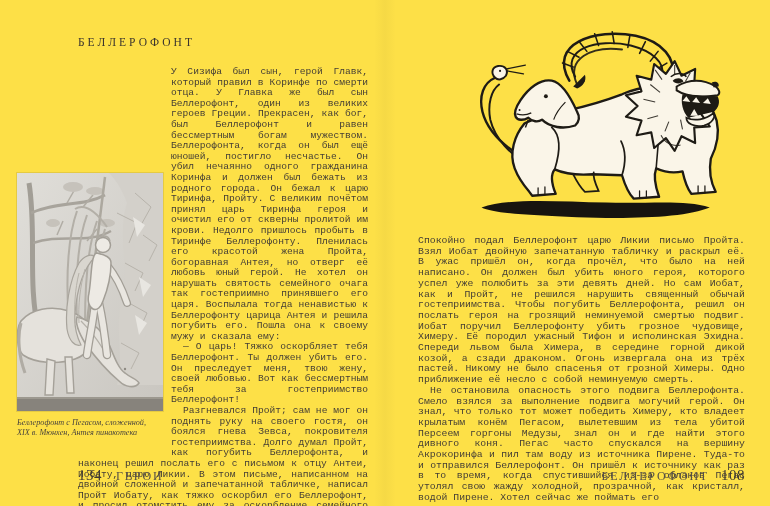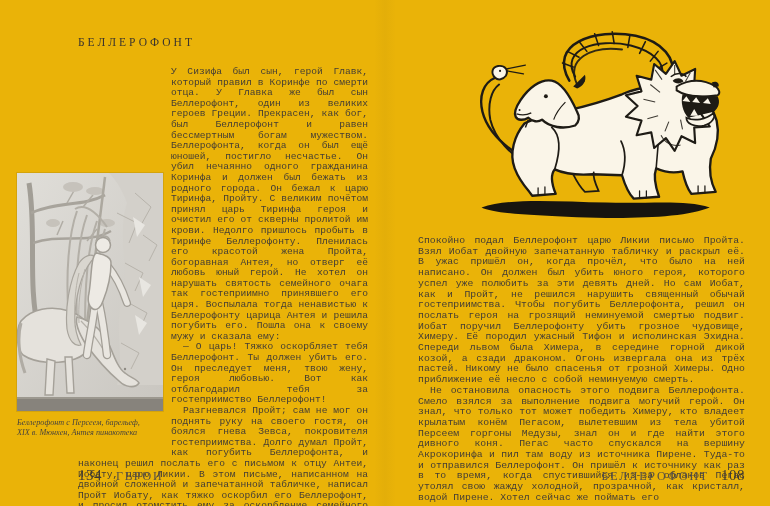--- a/index.html
+++ b/index.html
@@ -4,21 +4,21 @@
 <style>
   * { box-sizing: border-box; margin: 0; padding: 0; }
   html, body { width: 770px; height: 506px; }
   body {
     font-family: "Liberation Serif", "DejaVu Serif", serif;
     background: #f3eedf;
   }
   .spread {
     position: relative;
     width: 770px; height: 506px;
-    background: #eab308;
+    background: #fde047;
     overflow: hidden;
     color: #3e3831;
   }
   .gutter {
     position: absolute; left: 374px; top: 0; bottom: 0; width: 22px;
     background: linear-gradient(90deg, rgba(80,65,35,0) 0%, rgba(80,65,35,0.045) 50%, rgba(80,65,35,0) 100%);
     pointer-events: none;
   }
   .page { position: absolute; top: 0; width: 385px; height: 506px; }
   .page-left  { left: 0;   padding: 36px 17px 0 78px; }
@@ -169,27 +169,27 @@
             <path d="M90,92 C100,104 106,118 110,130" stroke="#e9e6e0" stroke-width="5.5" fill="none" stroke-linecap="round"></path>
             <path d="M80,80 C88,82 94,84 94,90 C94,104 90,118 86,128 C84,134 80,138 76,136 C72,134 70,128 72,120 C74,108 74,94 76,86 C77,82 78,80 80,80 Z" fill="#edeae4" stroke="#a29e96" stroke-width="1.5"></path>
             <circle cx="86" cy="72" r="7.5" fill="#edeae4" stroke="#a29e96" stroke-width="1.5"></circle>
             <path d="M79,68 C81,62 91,61 93,68" stroke="#aba79f" stroke-width="1.5" fill="none"></path>
           </g>
 
           <rect x="0" y="226" width="146" height="12" fill="#87837c"></rect>
           <rect x="0" y="224" width="146" height="2" fill="#9c988f"></rect>
         </svg>
         <figcaption class="caption">
-          <div>Беллерофонт с Персеем, барельеф,</div>
+          <div>Беллерофонт с Пегасом, сложенной,</div>
           <div>XIX в. Мюнхен, Антея пинакотека</div>
         </figcaption>
       </figure>
 
       <p>У Сизифа был сын, герой Главк, который правил в Коринфе по смерти отца. У Главка же был сын Беллерофонт, один из великих героев Греции. Прекрасен, как бог, был Беллерофонт и равен бессмертным богам мужеством. Беллерофонта, когда он был ещё юношей, постигло несчастье. Он убил нечаянно одного гражданина Коринфа и должен был бежать из родного города. Он бежал к царю Тиринфа, Пройту. С великим почётом принял царь Тиринфа героя и очистил его от скверны пролитой им крови. Недолго пришлось пробыть в Тиринфе Беллерофонту. Пленилась его красотой жена Пройта, богоравная Антея, но отверг её любовь юный герой. Не хотел он нарушать святость семейного очага так гостеприимно принявшего его царя. Воспылала тогда ненавистью к Беллерофонту царица Антея и решила погубить его. Пошла она к своему мужу и сказала ему:</p>
-      <p class="indent">— О царь! Тяжко оскорбляет тебя Беллерофонт. Ты должен убить его. Он преследует меня, твою жену, героя любовью. Вот как отблагодарил тебя за гостеприимство Беллерофонт!</p>
+      <p class="indent">— О царь! Тяжко оскорбляет тебя Беллерофонт. Ты должен убить его. Он преследует меня, твою жену, своей любовью. Вот как бессмертным тебя за гостеприимство Беллерофонт!</p>
       <p class="indent">Разгневался Пройт; сам не мог он поднять руку на своего гостя, он боялся гнева Зевса, покровителя гостеприимства. Долго думал Пройт, как погубить Беллерофонта, и наконец решил послать его с письмом к отцу Антеи, Иобату, царю Ликии. В этом письме, написанном на двойной сложенной и запечатанной табличке, написал Пройт Иобату, как тяжко оскорбил его Беллерофонт, и просил отомстить ему за оскорбление семейного очага и жены его, Антеи. Отправился Беллерофонт с письмом к Иобату, не подозревая, какая опасность грозит ему. Прибыл после долгого пути Беллерофонт в Ликию. С радостью принял Иобат юного героя и девять дней чествовал его пирами. Наконец спросил его Иобат о цели его прибытия.</p>
     </div>
 
     <div class="footer footer-left">
       <span class="page-num">134</span>
       <span class="running-title">ГЕРОИ</span>
     </div>
   </div>
 
   <div class="page page-right">

